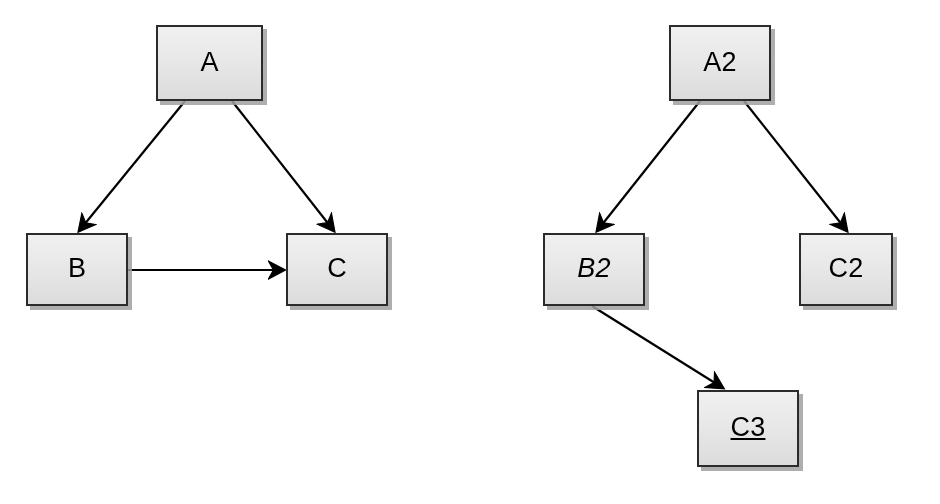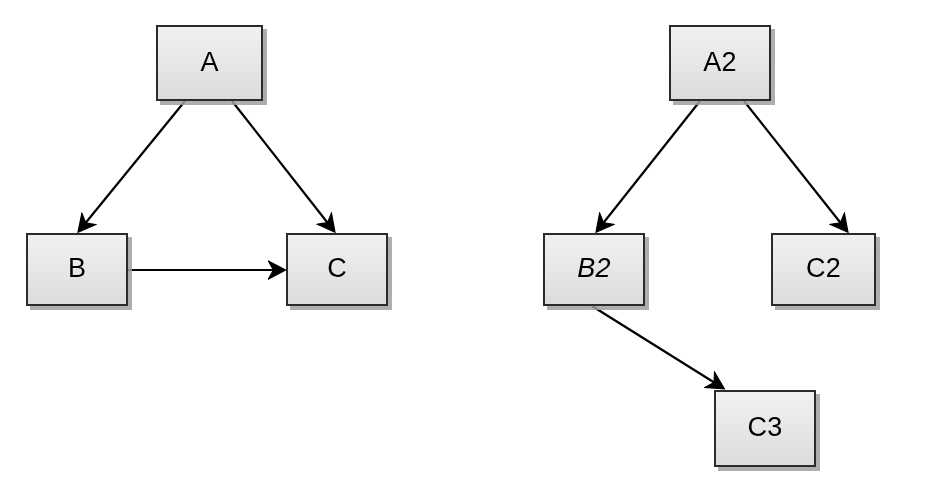--- a/index.html
+++ b/index.html
@@ -79,21 +79,21 @@
       </div>
       <div class="node" style="left: 286px; top: 233px; width: 102px; height: 73px;">
         <span class="node-label">C</span>
       </div>
       <div class="node" style="left: 669px; top: 25px; width: 102px; height: 76px;">
         <span class="node-label">A2</span>
       </div>
       <div class="node" style="left: 543px; top: 233px; width: 102px; height: 73px; font-style: italic;">
         <span class="node-label">B2</span>
       </div>
-      <div class="node" style="left: 771px; top: 233px; width: 105px; height: 73px;">
+      <div class="node" style="left: 799px; top: 233px; width: 94px; height: 73px;">
         <span class="node-label">C2</span>
       </div>
-      <div class="node" style="left: 714px; top: 390px; width: 102px; height: 77px;">
+      <div class="node" style="left: 697px; top: 390px; width: 102px; height: 77px; text-decoration: underline;">
         <span class="node-label">C3</span>
       </div>
     </div>
 
 </div>
 
 </body></html>

